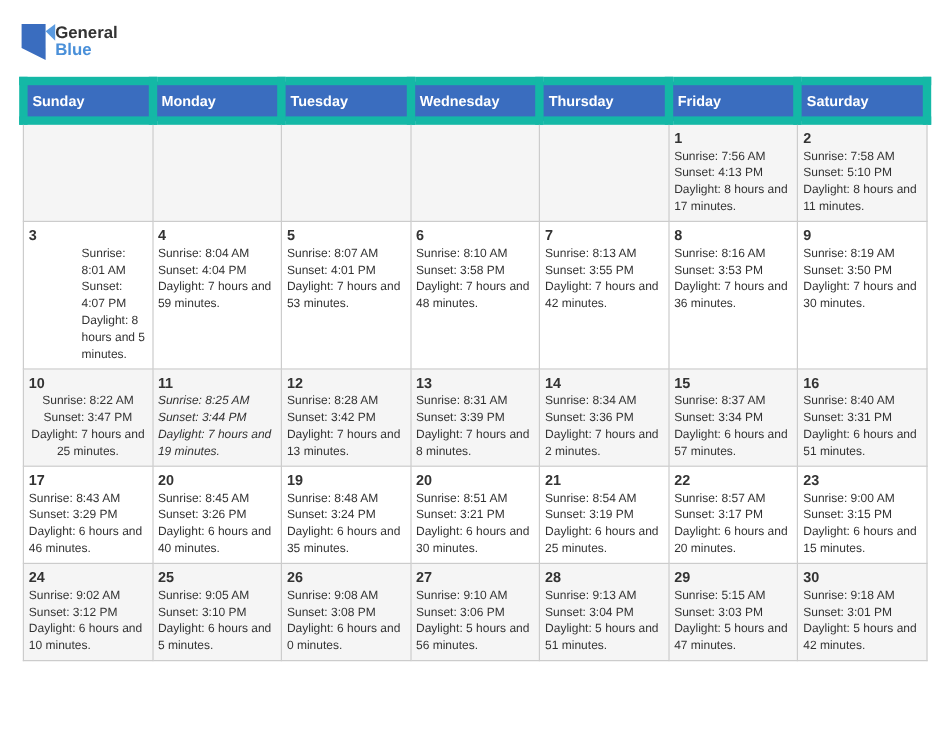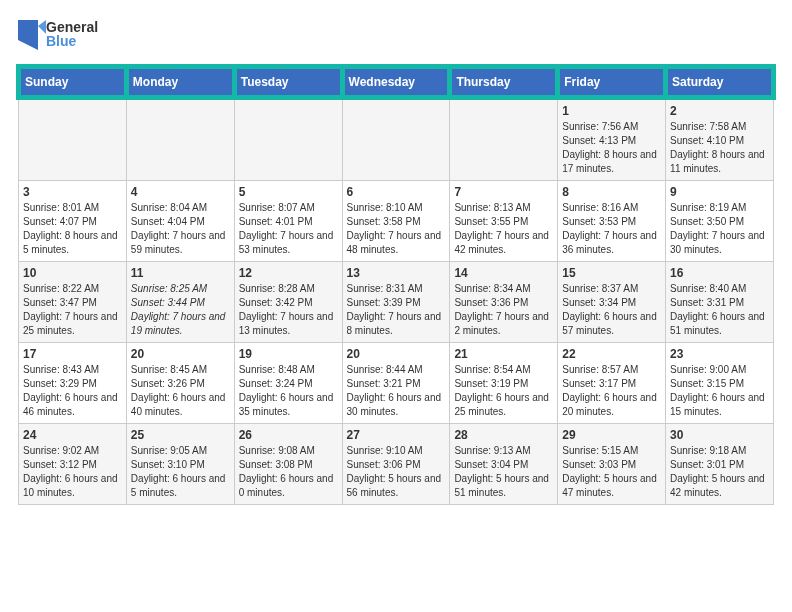--- a/index.html
+++ b/index.html
@@ -38,21 +38,21 @@
       border-collapse: collapse;
       table-layout: fixed;
     }
     thead tr th {
       background-color: #3a6dbf;
       color: #fff;
       font-size: 12px;
       font-weight: bold;
       padding: 6px 4px;
       text-align: left;
-      border: 5px solid #14b8a6;
+      border: 7px solid #14b8a6;
     }
     tbody tr td {
       border: 1px solid #ccc;
       vertical-align: top;
       padding: 4px;
       font-size: 10px;
       color: #333;
       height: 80px;
     }
     tbody tr:nth-child(odd) td {
@@ -116,28 +116,28 @@
         <td class="empty-cell"></td>
         <td>
           <span class="day-number">1</span>
           <div class="day-info" style="white-space: pre-line;">Sunrise: 7:56 AM
 Sunset: 4:13 PM
 Daylight: 8 hours and 17 minutes.</div>
         </td>
         <td>
           <span class="day-number">2</span>
           <div class="day-info" style="white-space: pre-line;">Sunrise: 7:58 AM
-Sunset: 4:10 PM
+Sunset: 5:10 PM
 Daylight: 8 hours and 11 minutes.</div>
         </td>
       </tr>
       <tr>
         <td>
           <span class="day-number">3</span>
-          <div class="day-info" style="white-space: pre-line;">Sunrise: 8:01 AM
+          <div class="day-info" style="white-space: pre-line; margin-left: 44px;">Sunrise: 8:01 AM
 Sunset: 4:07 PM
 Daylight: 8 hours and 5 minutes.</div>
         </td>
         <td>
           <span class="day-number">4</span>
           <div class="day-info" style="white-space: pre-line;">Sunrise: 8:04 AM
 Sunset: 4:04 PM
 Daylight: 7 hours and 59 minutes.</div>
         </td>
         <td>
@@ -167,21 +167,21 @@
         <td>
           <span class="day-number">9</span>
           <div class="day-info" style="white-space: pre-line;">Sunrise: 8:19 AM
 Sunset: 3:50 PM
 Daylight: 7 hours and 30 minutes.</div>
         </td>
       </tr>
       <tr>
         <td>
           <span class="day-number">10</span>
-          <div class="day-info" style="white-space: pre-line;">Sunrise: 8:22 AM
+          <div class="day-info" style="white-space: pre-line; text-align: center;">Sunrise: 8:22 AM
 Sunset: 3:47 PM
 Daylight: 7 hours and 25 minutes.</div>
         </td>
         <td>
           <span class="day-number">11</span>
           <div class="day-info" style="white-space: pre-line; font-style: italic;">Sunrise: 8:25 AM
 Sunset: 3:44 PM
 Daylight: 7 hours and 19 minutes.</div>
         </td>
         <td>
@@ -229,21 +229,21 @@
 Daylight: 6 hours and 40 minutes.</div>
         </td>
         <td>
           <span class="day-number">19</span>
           <div class="day-info" style="white-space: pre-line;">Sunrise: 8:48 AM
 Sunset: 3:24 PM
 Daylight: 6 hours and 35 minutes.</div>
         </td>
         <td>
           <span class="day-number">20</span>
-          <div class="day-info" style="white-space: pre-line;">Sunrise: 8:44 AM
+          <div class="day-info" style="white-space: pre-line;">Sunrise: 8:51 AM
 Sunset: 3:21 PM
 Daylight: 6 hours and 30 minutes.</div>
         </td>
         <td>
           <span class="day-number">21</span>
           <div class="day-info" style="white-space: pre-line;">Sunrise: 8:54 AM
 Sunset: 3:19 PM
 Daylight: 6 hours and 25 minutes.</div>
         </td>
         <td>

